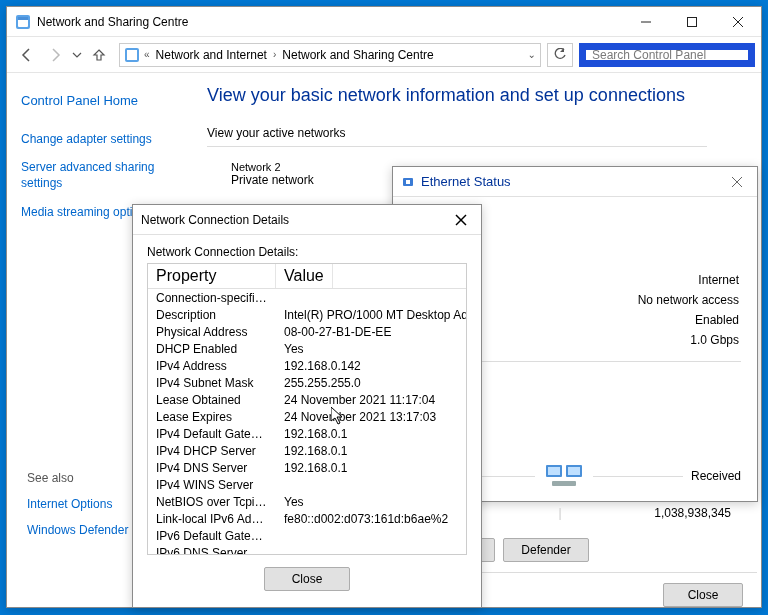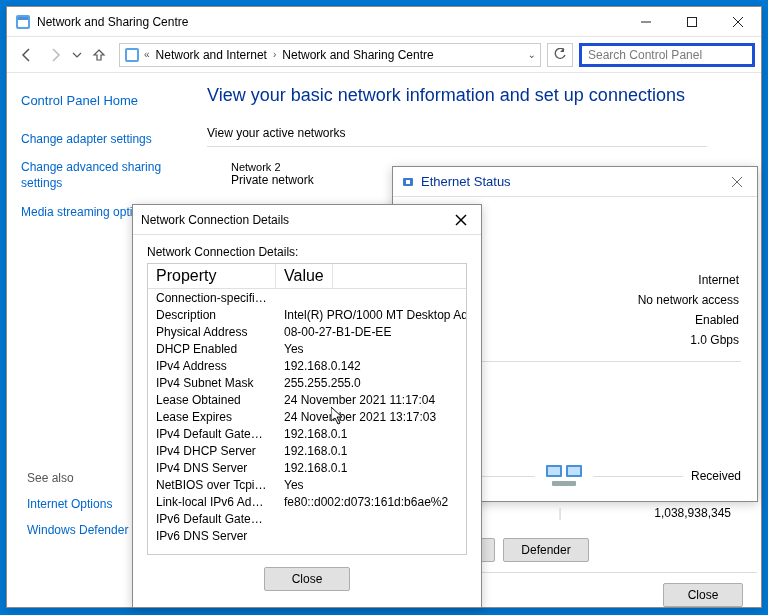--- a/index.html
+++ b/index.html
@@ -37,21 +37,21 @@
   .nav-arrow { width:28px; height:28px; display:flex; align-items:center; justify-content:center; color:#555; }
   .breadcrumb {
     flex:1; height:24px; border:1px solid #ccc; margin:0 6px;
     display:flex; align-items:center; padding:0 4px; position:relative;
   }
   .breadcrumb .mini-icon{ width:16px;height:16px;margin-right:2px;}
   .crumb{ padding:0 4px; font-size:12px;}
   .crumb-sep{ color:#555; padding:0 2px; font-size:10px;}
   .bc-drop{ position:absolute; right:4px; font-size:10px; color:#555;}
   .refresh-btn { width:26px;height:24px;border:1px solid #ccc;display:flex;align-items:center;justify-content:center;}
-  .search-box { width:176px;height:24px;border:3px solid #1d4ed8; margin-left:6px; display:flex;align-items:center;padding:0 6px;color:#7a7a7a;}
+  .search-box { width:176px;height:24px;border:7px solid #1d4ed8; margin-left:6px; display:flex;align-items:center;padding:0 6px;color:#7a7a7a;}
   .content { display:flex; height: calc(100% - 66px);}
   .sidebar { width:200px; padding:20px 14px; }
   .sb-link { color:#0066cc; font-size:12px; margin-bottom:14px; cursor:pointer;}
   .sb-link.home { font-size:13px; margin-bottom:24px; }
   .sb-link.multiline { margin-bottom:14px; line-height:1.3;}
   .seealso { position:absolute; left:20px; bottom:56px; color:#555; font-size:12px;}
   .main-panel { flex:1; padding-top:12px;}
   .heading { color:#003399; font-size:18px; margin-bottom:20px;}
   .sub-heading { font-size:12px; font-weight:400;}
   .divider { border-bottom:1px solid #dcdcdc; margin: 6px 0 14px 0; width: 500px;}
@@ -180,21 +180,21 @@
       </div>
     <div class="search-box">
       <span>Search Control Panel</span>
     </div>
   </div>
 
   <div class="content">
     <div class="sidebar">
       <div class="sb-link home">Control Panel Home</div>
       <div class="sb-link">Change adapter settings</div>
-      <div class="sb-link multiline">Change advanced sharing settings</div>
+      <div class="sb-link multiline">Server advanced sharing settings</div>
       <div class="sb-link">Media streaming options</div>
       <div class="seealso">
         <div style="margin-bottom:12px;">See also</div>
         <div class="sb-link" style="margin-bottom:12px">Internet Options</div>
         <div class="sb-link">Windows Defender Fire…</div>
       </div>
     </div>
     <div class="main-panel">
       <div class="heading">View your basic network information and set up connections</div>
       <div class="sub-heading">View your active networks</div>
@@ -341,20 +341,24 @@
           </div>
           <div class="ncd-row">
             <div class="c1">IPv4 DHCP Server</div>
             <div class="c2">192.168.0.1</div>
           </div>
           <div class="ncd-row">
             <div class="c1">IPv4 DNS Server</div>
             <div class="c2">192.168.0.1</div>
           </div>
           <div class="ncd-row">
+            <div class="c1">IPv4 WINS Server</div>
+            <div class="c2"></div>
+          </div>
+          <div class="ncd-row">
             <div class="c1">NetBIOS over Tcpip En…</div>
             <div class="c2">Yes</div>
           </div>
           <div class="ncd-row">
             <div class="c1">Link-local IPv6 Address</div>
             <div class="c2">fe80::d002:d073:161d:b6ae%2</div>
           </div>
           <div class="ncd-row">
             <div class="c1">IPv6 Default Gateway</div>
             <div class="c2"></div>

